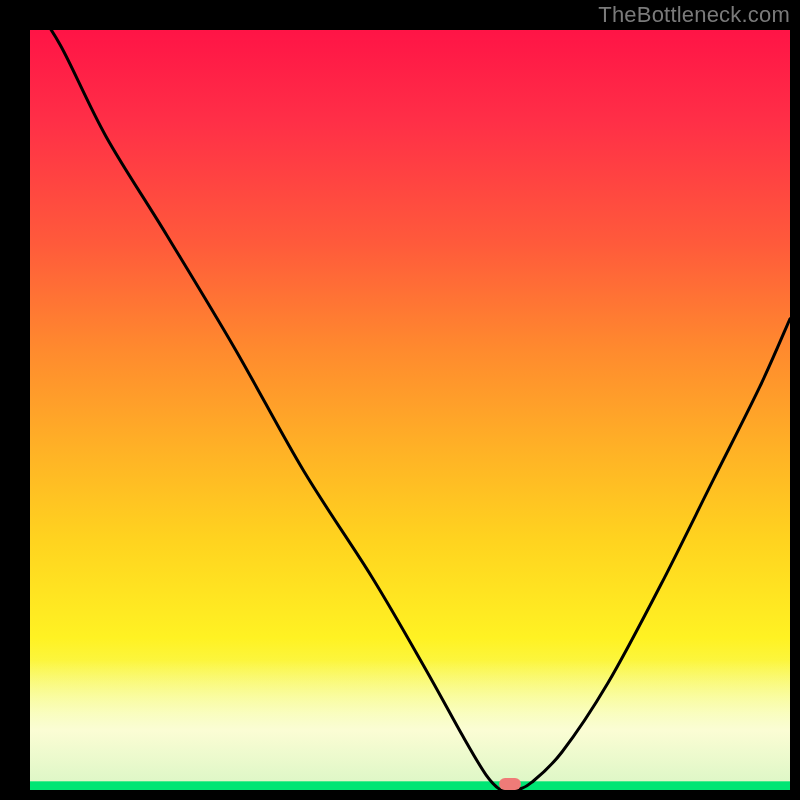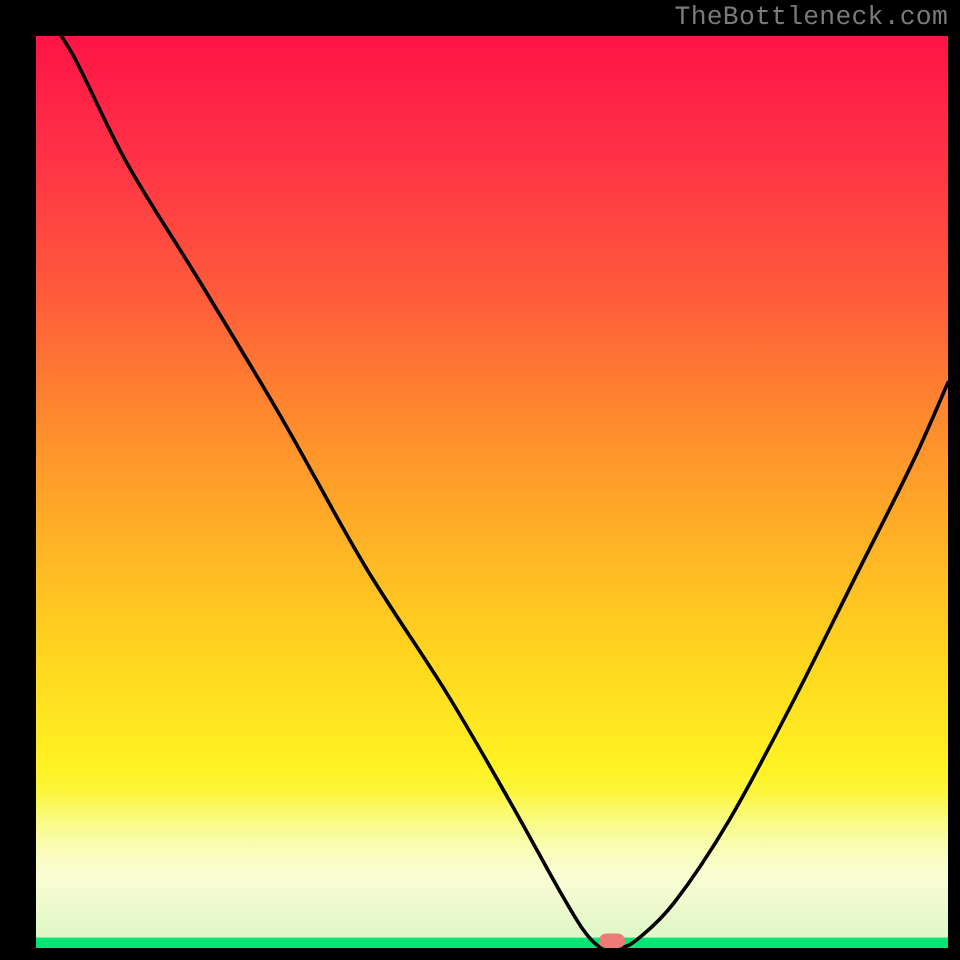--- a/index.html
+++ b/index.html
@@ -16,21 +16,21 @@
     top: 0;
     width: 800px;
     height: 800px;
     background: #000;
   }
   .attribution {
     position: absolute;
     top: 2px;
     right: 10px;
     color: #7a7a7a;
-    font-family: Liberation Mono, monospace;
+    font-family: Liberation Sans, sans-serif;
     font-size: 22px;
     letter-spacing: 0.2px;
     user-select: none;
   }
   .plot {
     position: absolute;
     left: 30px;
     top: 30px;
     width: 760px;
     height: 760px;

